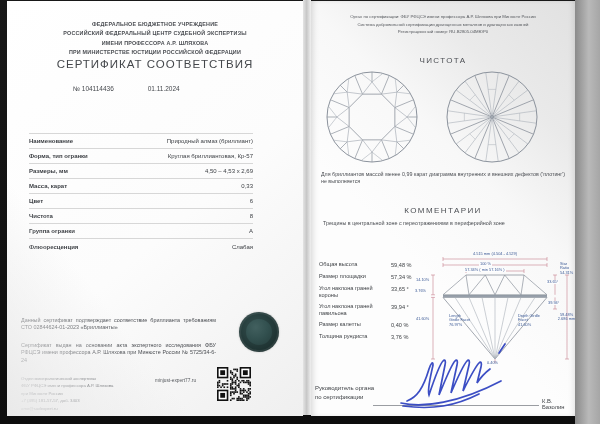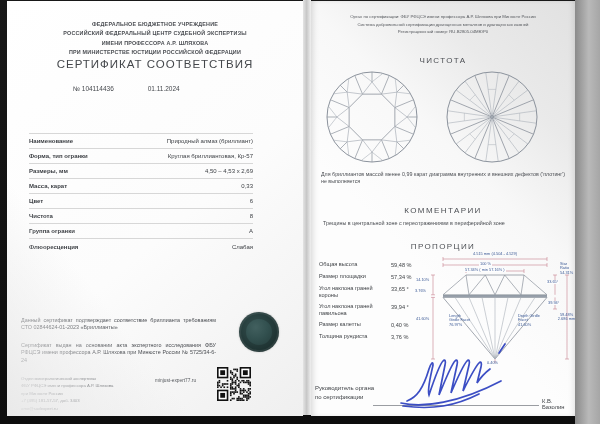--- a/index.html
+++ b/index.html
@@ -395,21 +395,20 @@
         <line x1="48" y1="48" x2="75.08167604184216" y2="12.061402047871816" stroke="#aab0b9" stroke-width="0.6"></line>
         <line x1="48" y1="48" x2="83.93859795212818" y2="20.918323958157828" stroke="#aab0b9" stroke-width="0.6"></line>
         <line x1="64.79063914594214" y1="25.718069269680527" x2="70.28193073031947" y2="31.209360854057856" stroke="#aab0b9" stroke-width="0.5"></line>
         <circle cx="48" cy="48" r="1.6" fill="none" stroke="#8b929c" stroke-width="0.6"></circle>
       </svg>
     <div class="clarity-note">Для бриллиантов массой менее 0,99 карат диаграмма внутренних и внешних дефектов ('плотинг') не выполняется</div>
 
     <div class="section-h h-comments">КОММЕНТАРИИ</div>
     <div class="comment-text">Трещины в центральной зоне с переотражениями в периферийной зоне</div>
 
-    <div class="section-h h-props">ПРОПОРЦИИ</div>
 
     <div class="prop-table">
       <div class="prop-row">
         <span class="plbl">Общая высота</span>
         <span class="pval">59,48 %</span>
       </div>
       <div class="prop-row">
         <span class="plbl">Размер площадки</span>
         <span class="pval">57,34 %</span>
       </div>

